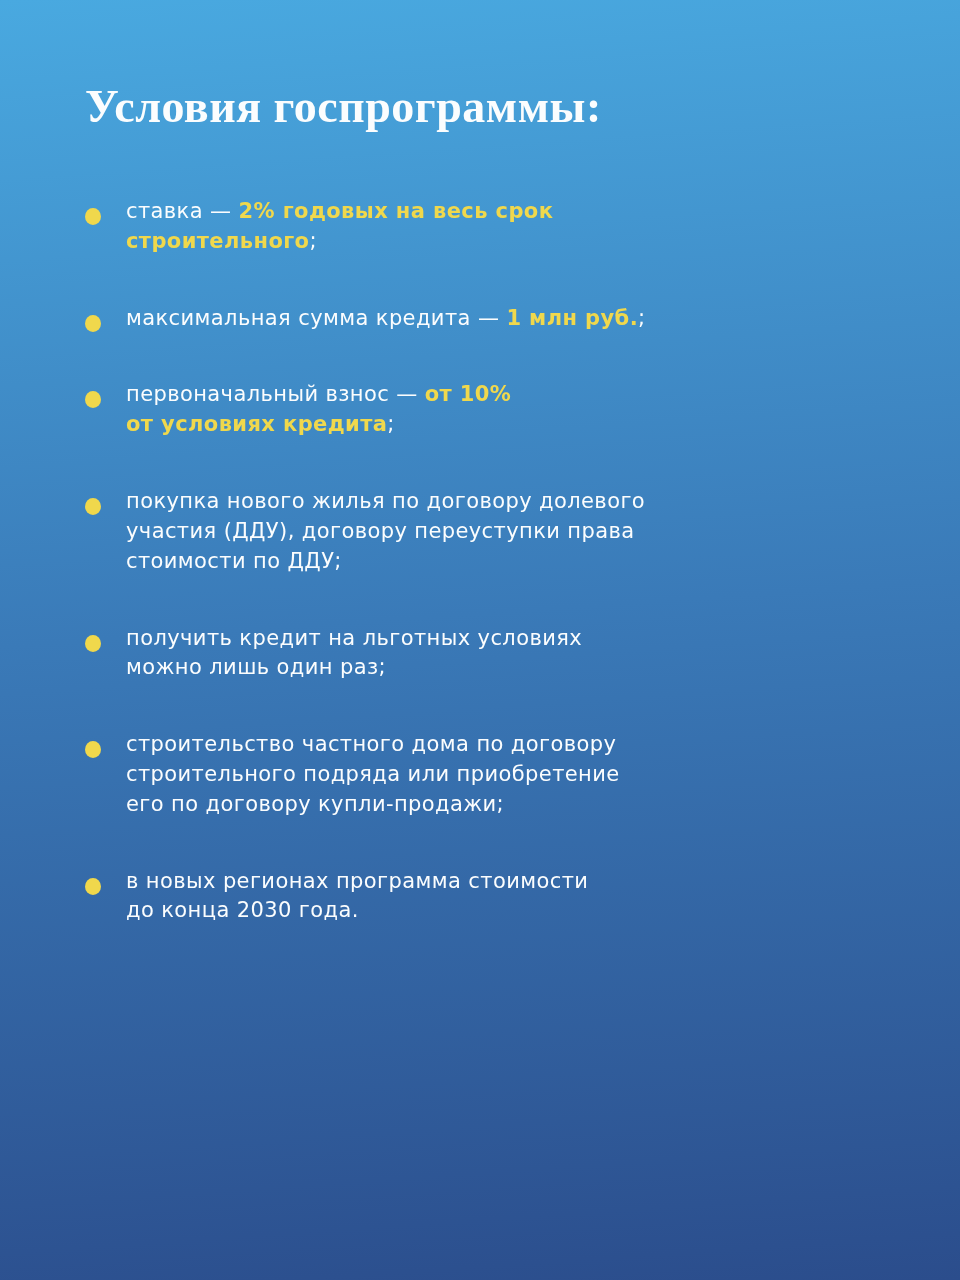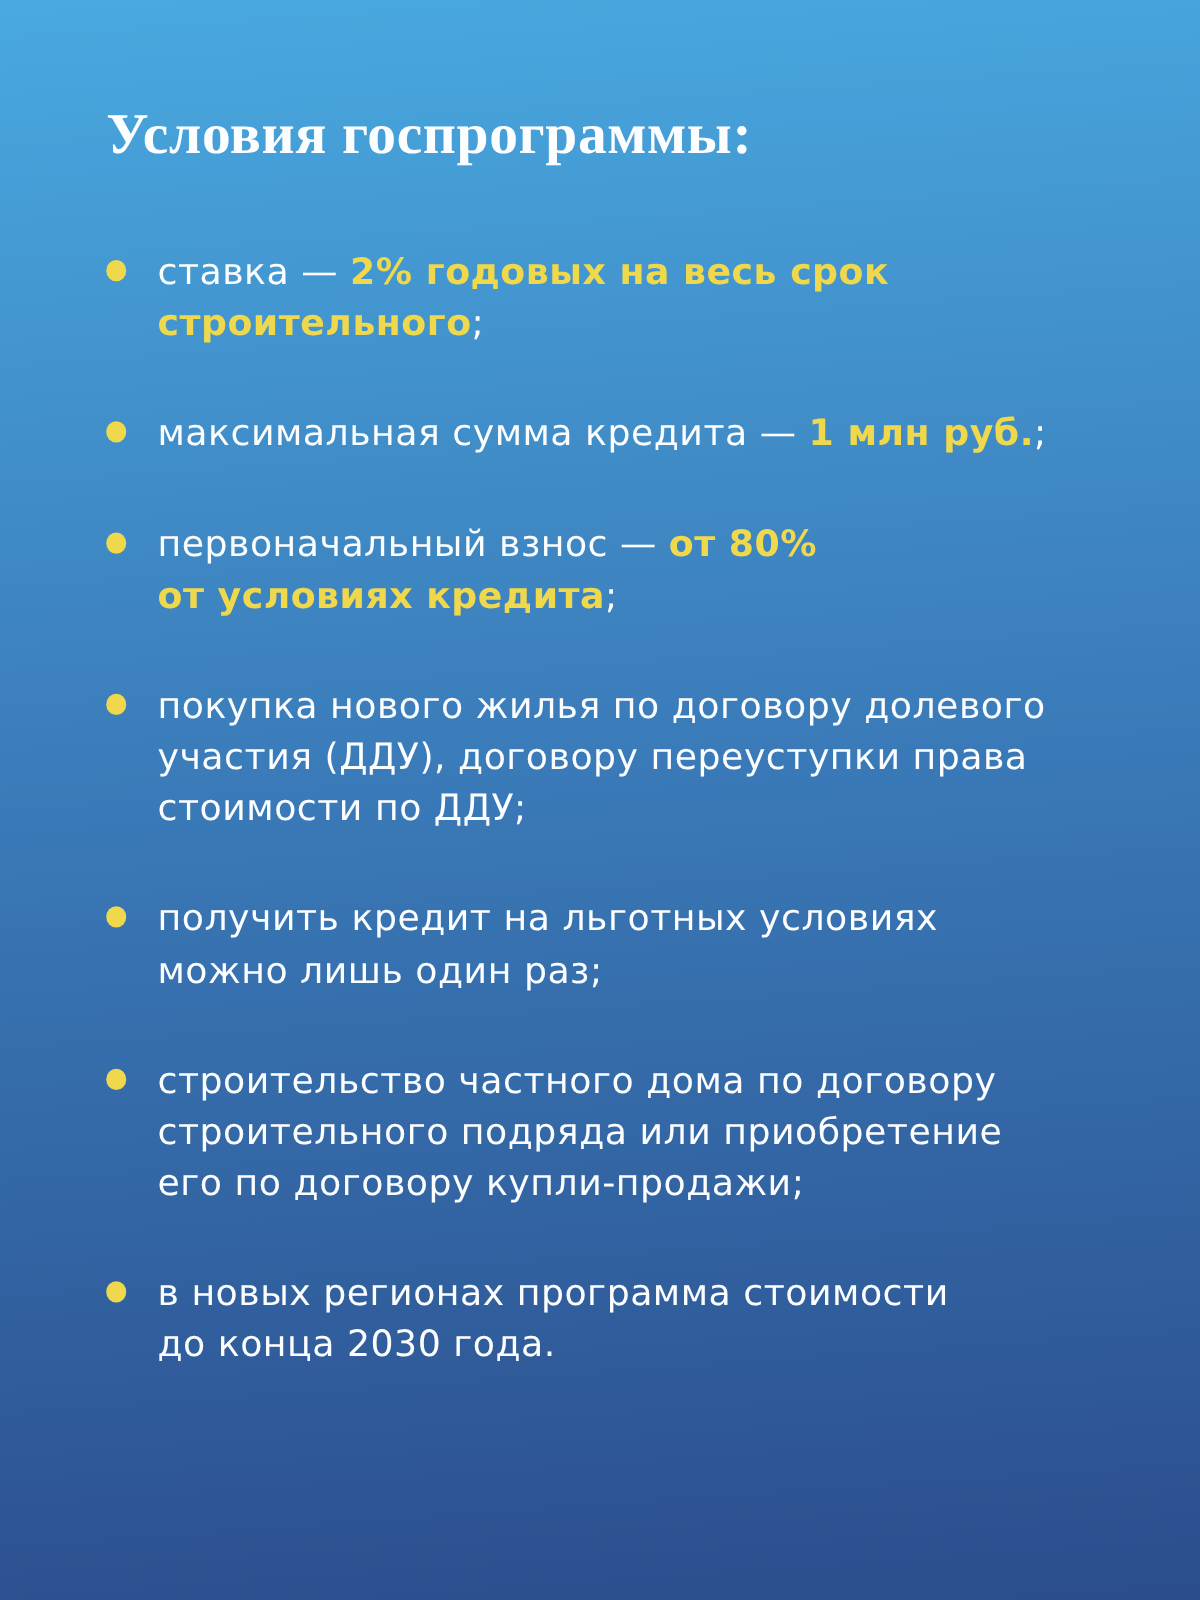--- a/index.html
+++ b/index.html
@@ -37,21 +37,21 @@
     flex: 0 0 auto;
     width: 16px;
     height: 17px;
     margin-top: 11px;
     margin-right: 25px;
     border-radius: 50%;
     background: var(--accent-yellow);
   }
   .item-text {
     margin: 0;
-    font-size: 29px;
+    font-size: 21px;
     line-height: 1.42;
     letter-spacing: 0.4px;
     color: var(--text-white);
     font-weight: 500;
   }
   .item-text .hl {
     color: var(--accent-yellow);
     font-weight: 700;
   }
 </style>
@@ -64,21 +64,21 @@
       <li>
         <span class="bullet-dot"></span>
         <p class="item-text"><span>ставка — </span><span class="hl">2% годовых на весь срок</span><br><span class="hl">строительного</span><span>;</span></p>
       </li>
       <li>
         <span class="bullet-dot"></span>
         <p class="item-text"><span>максимальная сумма кредита — </span><span class="hl">1 млн руб.</span><span>;</span></p>
       </li>
       <li>
         <span class="bullet-dot"></span>
-        <p class="item-text"><span>первоначальный взнос — </span><span class="hl">от 80%</span><br><span class="hl">от условиях кредита</span><span>;</span></p>
+        <p class="item-text"><span>первоначальный взнос — </span><span class="hl">от 10%</span><br><span class="hl">от условиях кредита</span><span>;</span></p>
       </li>
       <li>
         <span class="bullet-dot"></span>
         <p class="item-text"><span>покупка нового жилья по договору долевого</span><br><span>участия (ДДУ), договору переуступки права</span><br><span>стоимости по ДДУ;</span></p>
       </li>
       <li>
         <span class="bullet-dot"></span>
         <p class="item-text"><span>получить кредит на льготных условиях</span><br><span>можно лишь один раз;</span></p>
       </li>
       <li>

